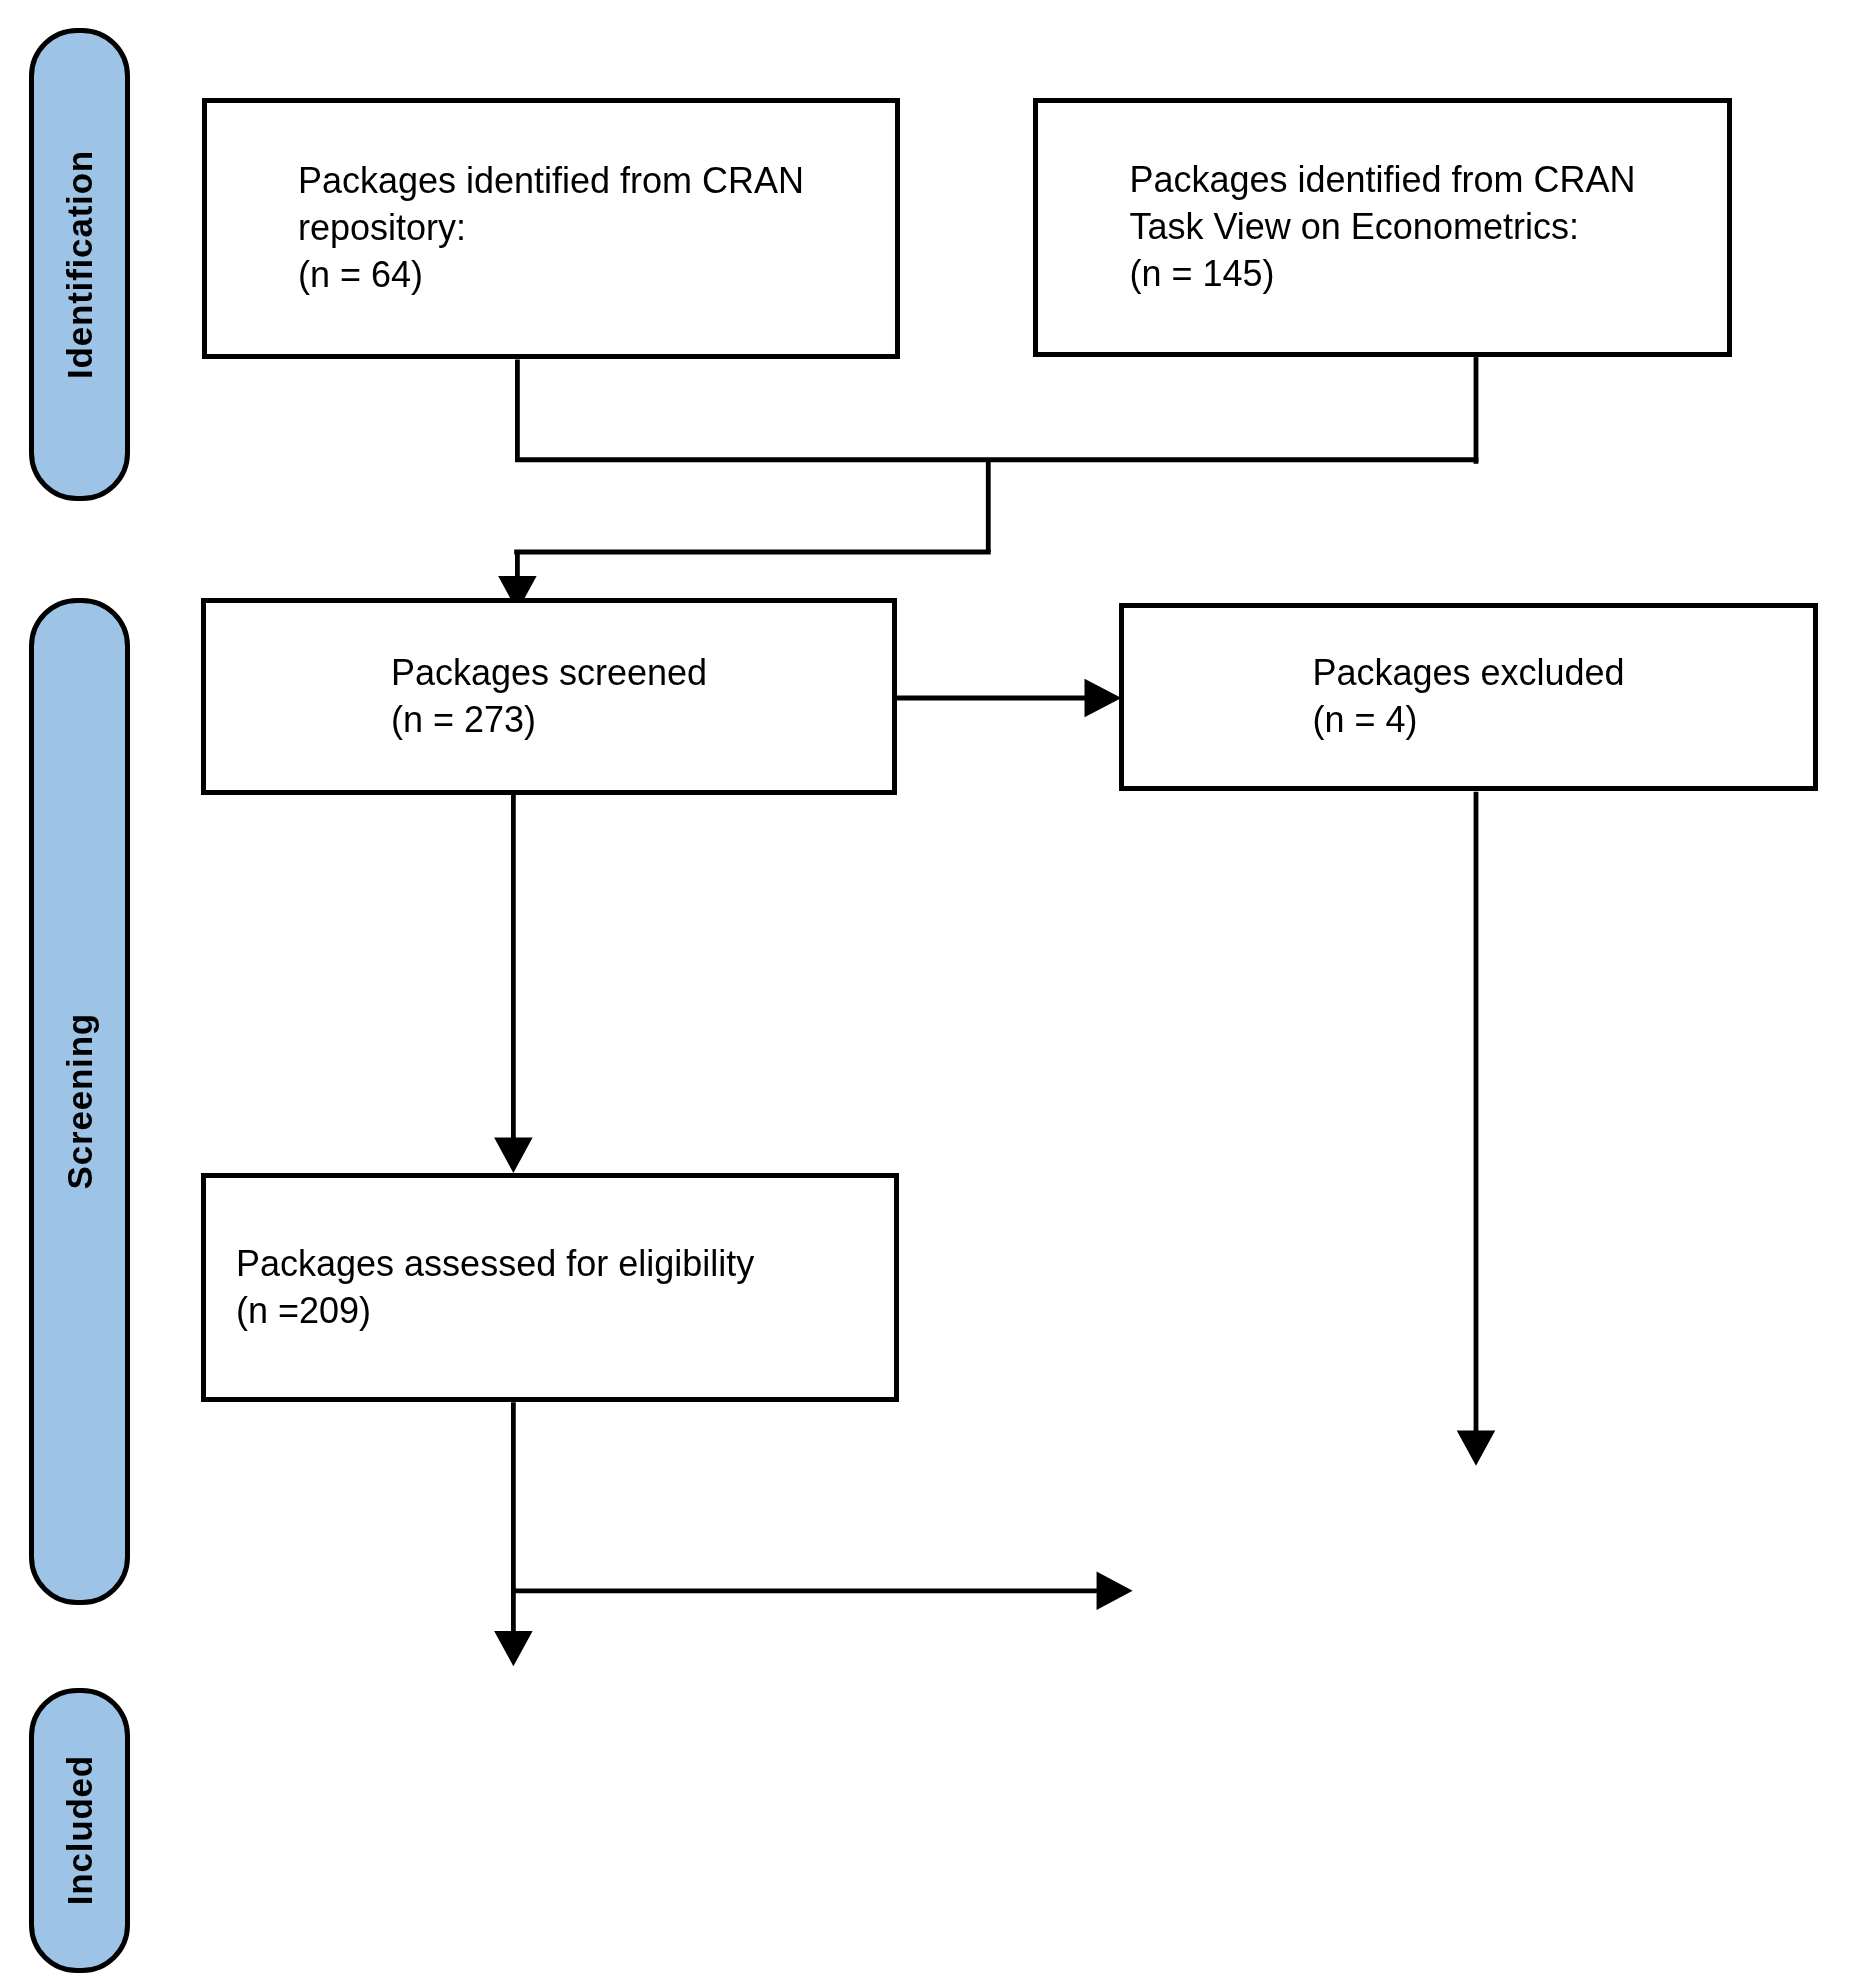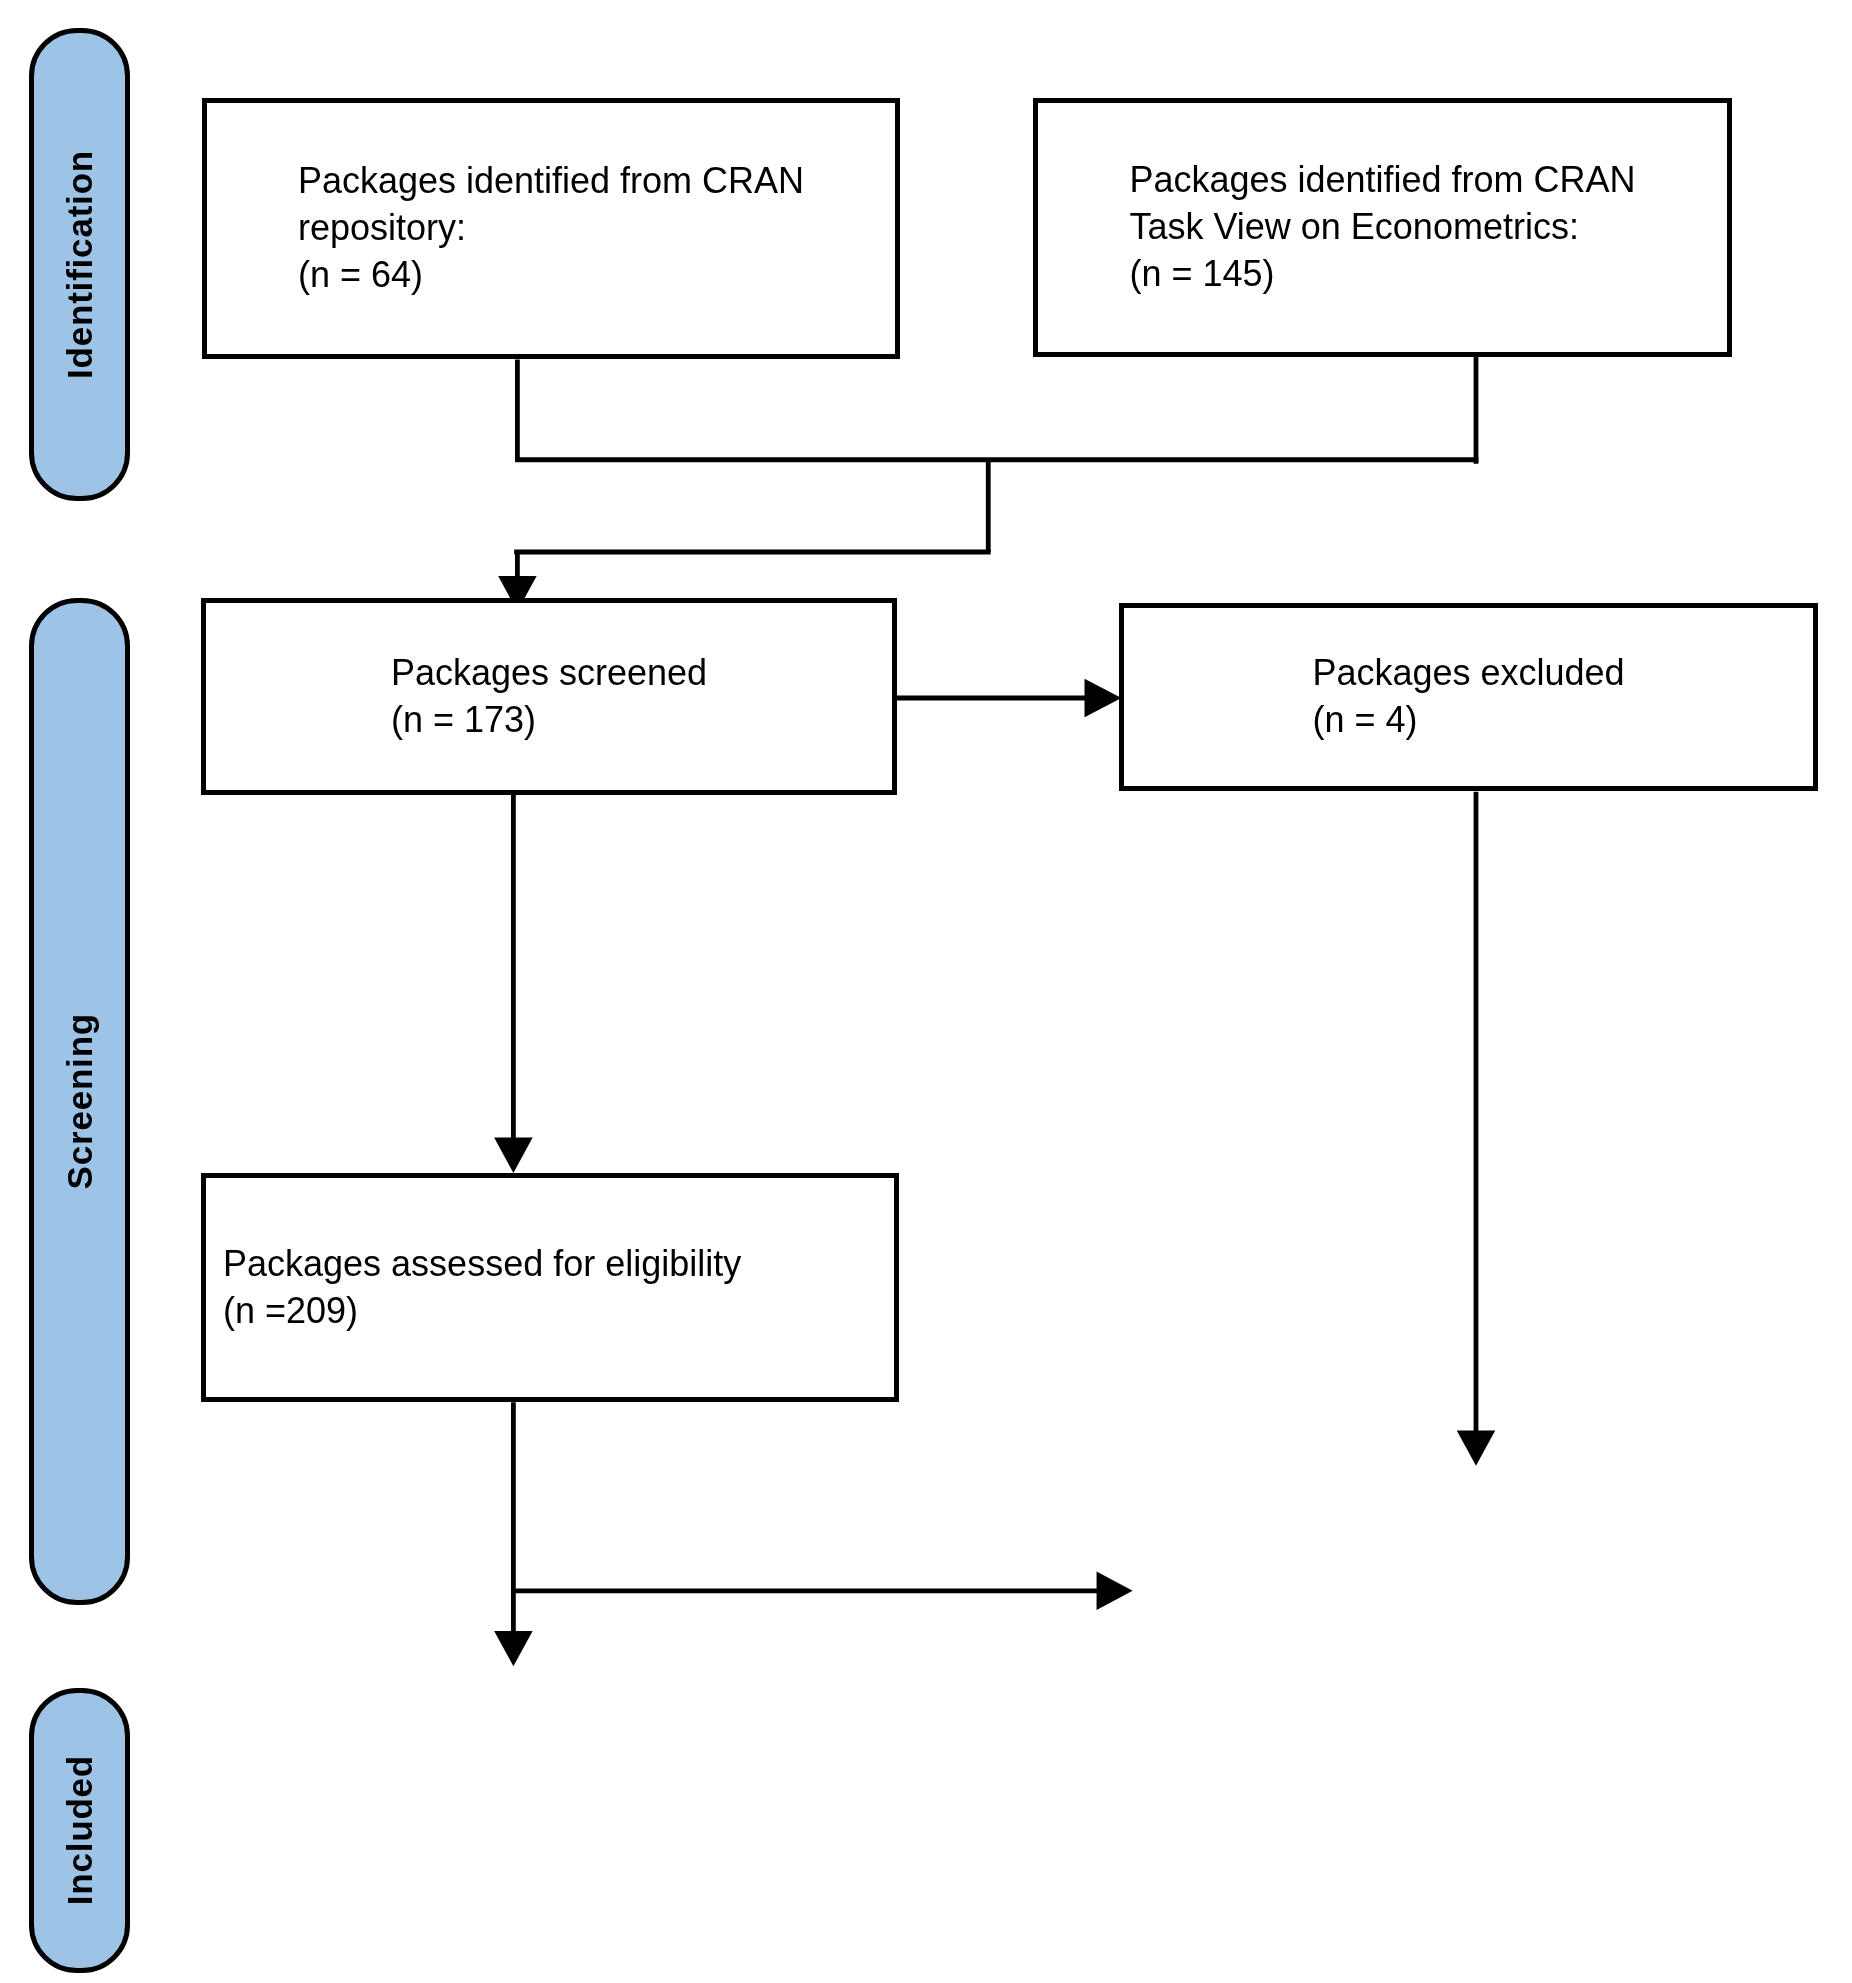--- a/index.html
+++ b/index.html
@@ -51,21 +51,21 @@
     padding: 6.4px 13px;
   }
   .flow-box .box-text {
     font-size: 36px;
     line-height: 1.30;
     color: #000000;
     white-space: pre-line;
   }
   .flow-box.align-left {
     justify-content: flex-start;
-    padding-left: 17px;
+    padding-left: 30px;
   }
   .flow-box.align-left .box-text {
     text-align: left;
   }
 
   
   #connectors {
     position: absolute;
     left: 0;
     top: 0;
@@ -138,21 +138,21 @@
   </div>
 
   <div class="flow-box" style="left:1033px; top:98px; width:699px; height:259px;">
     <span class="box-text">Packages identified from CRAN
 Task View on Econometrics:
 (n = 145)</span>
   </div>
 
   <div class="flow-box" style="left:201px; top:598px; width:696px; height:197px;">
     <span class="box-text">Packages screened
-(n = 173)</span>
+(n = 273)</span>
   </div>
 
   <div class="flow-box" style="left:1119px; top:603px; width:699px; height:188px;">
     <span class="box-text">Packages excluded
 (n = 4)</span>
   </div>
 
   <div class="flow-box align-left" style="left:201px; top:1173px; width:698px; height:229px;">
     <span class="box-text">Packages assessed for eligibility
 (n =209)</span>

